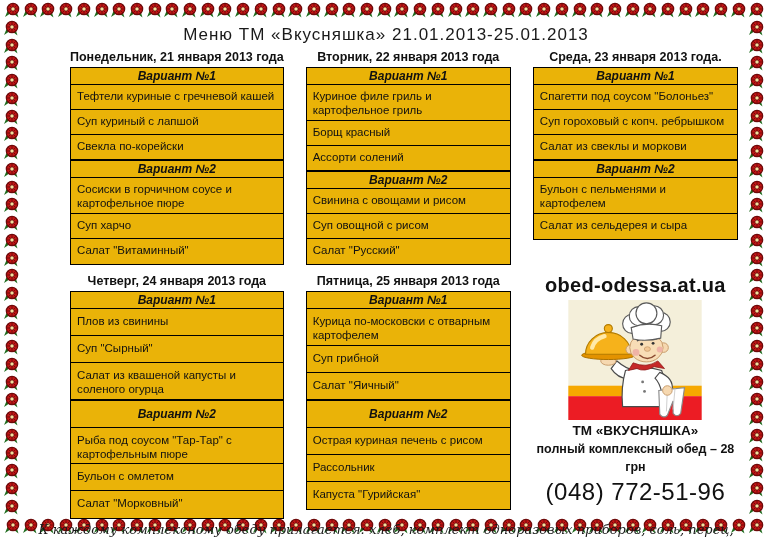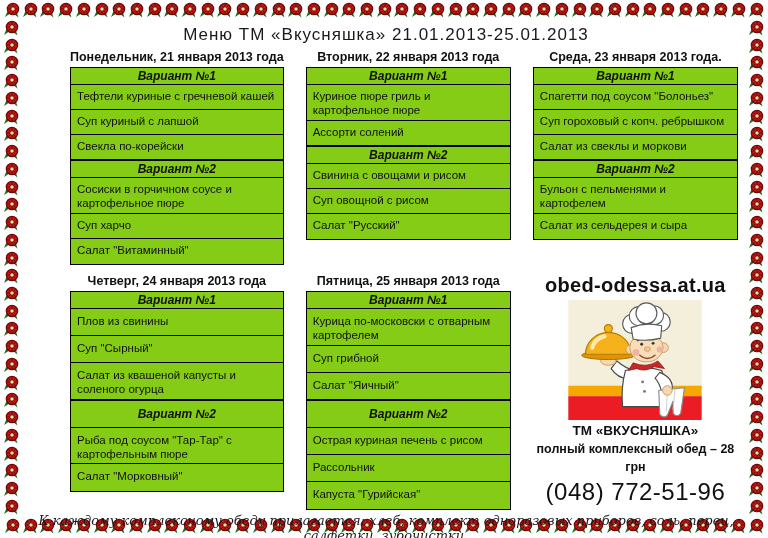--- a/index.html
+++ b/index.html
@@ -33,21 +33,21 @@
     display: grid;
     grid-template-columns: 1fr 1fr 1fr;
     column-gap: 22px; row-gap: 9px;
     align-items: start;
     padding-left: 36px;
   }
   .day-header {
     text-align: center; font-weight: bold; font-size: 12.5px;
     margin-bottom: 3px; white-space: nowrap;
   }
-  .menu-table { border: 1px solid #000; background: #84cc16; }
+  .menu-table { border: 1px solid #000; background: #eab308; }
   .var-header {
     text-align: center; font-weight: bold; font-style: italic;
     font-size: 12px; padding: 1px 2px;
     border-bottom: 1px solid #000;
   }
   .var-header.v2 { border-top: 1px solid #000; }
   .menu-item {
     font-size: 11.5px; line-height: 1.25;
     padding: 4px 6px 2px;
     min-height: 25px; box-sizing: border-box;
@@ -1095,21 +1095,22 @@
           <div class="menu-item">Сосиски в горчичном соусе и картофельное пюре</div>
           <div class="menu-item">Суп харчо</div>
           <div class="menu-item">Салат "Витаминный"</div>
         </div>
       </section>
 
       <section class="day">
         <div class="day-header">Вторник, 22 января 2013 года</div>
         <div class="menu-table">
           <div class="var-header v1">Вариант №1</div>
-          <div class="menu-item">Куриное пюре гриль и картофельное пюре</div>
+          <div class="menu-item">Куриное филе гриль и картофельное гриль</div>
+          <div class="menu-item">Борщ красный</div>
           <div class="menu-item">Ассорти солений</div>
           <div class="var-header v2">Вариант №2</div>
           <div class="menu-item">Свинина с овощами и рисом</div>
           <div class="menu-item">Суп овощной с рисом</div>
           <div class="menu-item">Салат "Русский"</div>
         </div>
       </section>
 
       <section class="day">
         <div class="day-header">Среда, 23 января 2013 года.</div>
@@ -1126,20 +1127,21 @@
 
       <section class="day tall">
         <div class="day-header">Четверг, 24 января 2013 года</div>
         <div class="menu-table">
           <div class="var-header v1">Вариант №1</div>
           <div class="menu-item">Плов из свинины</div>
           <div class="menu-item">Суп "Сырный"</div>
           <div class="menu-item">Салат из квашеной капусты и соленого огурца</div>
           <div class="var-header v2">Вариант №2</div>
           <div class="menu-item">Рыба под соусом "Тар-Тар" с картофельным пюре</div>
+          <div class="menu-item">Бульон с омлетом</div>
           <div class="menu-item">Салат "Морковный"</div>
         </div>
       </section>
 
       <section class="day tall">
         <div class="day-header">Пятница, 25 января 2013 года</div>
         <div class="menu-table">
           <div class="var-header v1">Вариант №1</div>
           <div class="menu-item">Курица по-московски с отварным картофелем</div>
           <div class="menu-item">Суп грибной</div>

